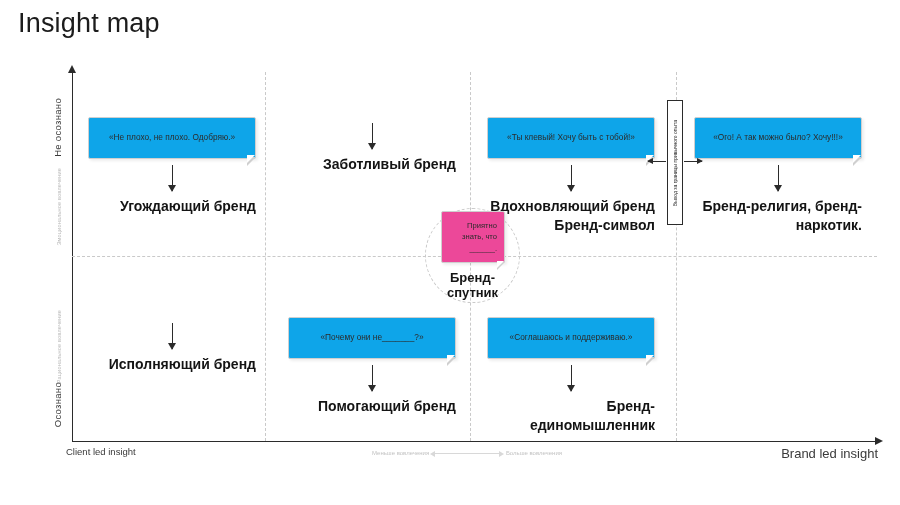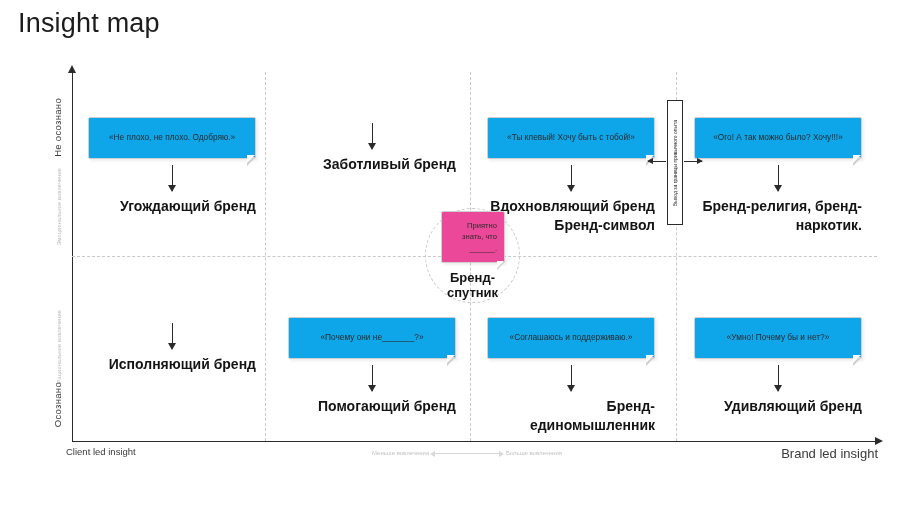--- a/index.html
+++ b/index.html
@@ -418,28 +418,20 @@
 
   <div class="cell" style="left:288px; top:317px;">
     <div class="bubble">
       <span>«Почему они не_______?»</span>
       <span class="tail"></span>
     </div>
     <div class="down-arrow"></div>
     <div class="cell-label">Помогающий бренд</div>
   </div>
 
-  <div class="cell" style="left:694px; top:317px;">
-    <div class="bubble">
-      <span>«Умно! Почему бы и нет?»</span>
-      <span class="tail"></span>
-    </div>
-    <div class="down-arrow"></div>
-    <div class="cell-label">Удивляющий бренд</div>
-  </div>
 
   <div class="center-circle"></div>
   <div class="center-bubble">
     <span>Приятно знать, что ______.</span>
     <span class="tail"></span>
   </div>
   <div class="center-label">Бренд-спутник</div>
 
   <div class="vnote-arrow-left"></div>
   <div class="vnote-arrow-right"></div>

